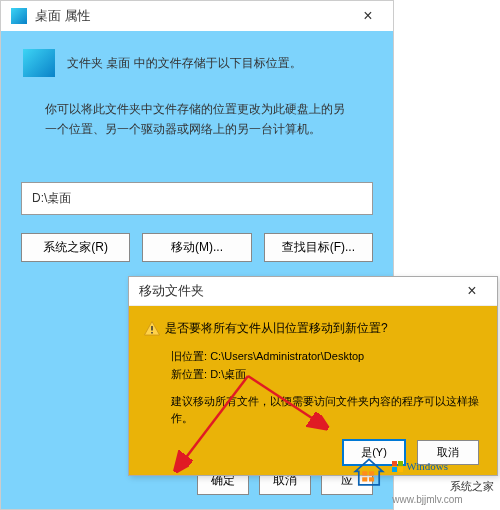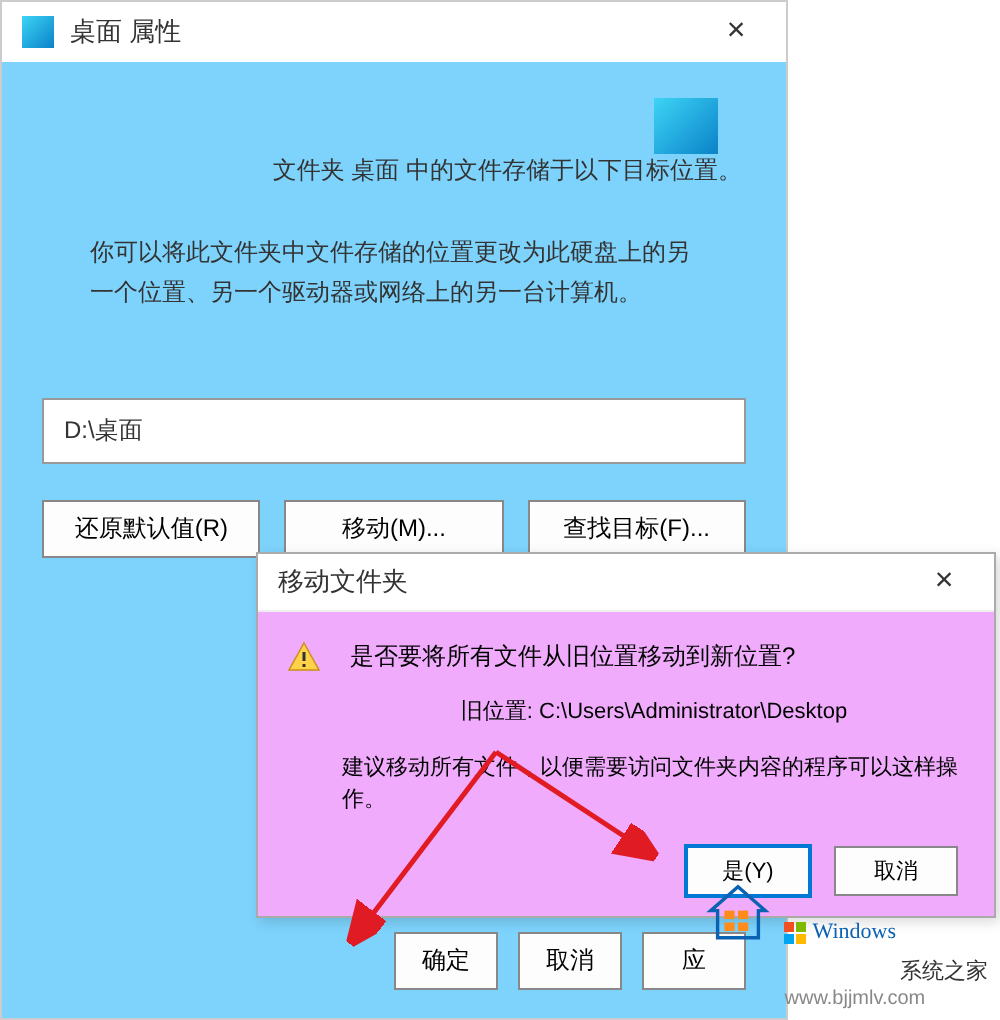--- a/index.html
+++ b/index.html
@@ -11,50 +11,50 @@
     .titlebar { display: flex; align-items: center; padding: 6px 10px; font-size: 13px; background: #fff; }
     .titlebar .icon { width: 16px; height: 16px; background: linear-gradient(135deg, #3dd4f5, #0a82c8); margin-right: 8px; }
     .titlebar .title { flex: 1; color: #333; }
     .close-btn { width: 30px; text-align: center; font-size: 16px; cursor: pointer; color: #333; }
     
     .tabs { display: flex; border-bottom: 1px solid #ccc; padding: 0 12px; font-size: 12px; }
     .tab { padding: 6px 12px; cursor: pointer; color: #333; }
     .tab.active { background: #fff; border: 1px solid #ccc; border-bottom: 2px solid #fff; margin-bottom: -1px; }
     
     .content { padding: 18px 22px; font-size: 12px; color: #333; }
-    .desc-row { display: flex; align-items: flex-end; margin-bottom: 22px; flex-direction: column; }
+    .desc-row { display: flex; align-items: center; margin-bottom: 22px; }
     .desc-row .icon { width: 32px; height: 28px; background: linear-gradient(135deg, #3dd4f5, #0a82c8); margin-right: 12px; }
     .info-text { margin: 4px 22px 16px; line-height: 1.7; }
     
     .path-input { margin: 8px 20px 18px; border: 1px solid #999; padding: 7px 10px; font-size: 12px; color: #333; background: #fff; }
     
     .btn-row { display: flex; gap: 12px; padding: 0 20px; }
     .btn { border: 1px solid #888; background: #fdfdfd; padding: 5px 0; font-size: 12px; text-align: center; cursor: pointer; flex: 1; }
     
     .footer-btns { position: absolute; bottom: 14px; right: 20px; display: flex; gap: 10px; }
     .footer-btns .btn { width: 52px; flex: none; }
     
     
-    .dialog { left: 128px; top: 276px; width: 370px; border: 1px solid #aaa; box-shadow: 2px 2px 6px rgba(0,0,0,0.15); background: #f0abfc; z-index: 10; }
+    .dialog { left: 128px; top: 276px; width: 370px; border: 1px solid #aaa; box-shadow: 2px 2px 6px rgba(0,0,0,0.15); background: #eab308; z-index: 10; }
     .dialog .titlebar { padding: 5px 10px; border-bottom: 1px solid #eee; }
     .dialog-body { padding: 14px 14px 10px; }
-    .question-row { display: flex; align-items: flex-start; gap: 14px; margin-bottom: 10px; }
+    .question-row { display: flex; align-items: flex-start; gap: 4px; margin-bottom: 10px; }
     .warn-icon { width: 18px; height: 18px; flex-shrink: 0; }
     .question-text { font-size: 12px; flex: 1; }
-    .path-info { margin-left: 28px; font-size: 11px; line-height: 1.6; margin-bottom: 10px; text-align: center; }
+    .path-info { margin-left: 28px; font-size: 11px; line-height: 1.6; margin-bottom: 10px; }
     .advice { margin-left: 28px; font-size: 11px; line-height: 1.5; margin-bottom: 14px; }
     .dialog-btns { display: flex; justify-content: flex-end; gap: 12px; padding-right: 4px; }
     .dialog-btns .btn { width: 62px; flex: none; font-size: 11px; padding: 4px 0; }
     .dialog-btns .btn.focus { border: 1px solid #0078d4; outline: 1px solid #0078d4; }
     
     
     .arrow { position: absolute; z-index: 20; stroke: #e01b24; stroke-width: 2.5; fill: none; }
     
     
-    .watermark { position: absolute; right: 6px; bottom: 4px; z-index: 30; display: flex; align-items: flex-start; gap: 6px; }
+    .watermark { position: absolute; right: 6px; bottom: 4px; z-index: 30; display: flex; align-items: center; gap: 6px; }
     .watermark .house { width: 34px; height: 34px; }
     .watermark .wtxt { font-size: 11px; line-height: 1.25; }
     .watermark .wtxt .w1 { display: flex; align-items: center; gap: 2px;}
     .watermark .wtxt .blue { color: #0a62b3; font-weight: 500; font-family: "Segoe UI"; }
     .watermark .wtxt .dark { color: #333; margin-top: 40px; }
     .watermark .wtxt .sub { color: #888; font-size: 10px; }
   </style>
 </head>
 <body>
 
@@ -70,21 +70,21 @@
     <div class="desc-row">
       <div class="icon"></div>
       <div>文件夹 桌面 中的文件存储于以下目标位置。</div>
     </div>
     <div class="info-text">你可以将此文件夹中文件存储的位置更改为此硬盘上的另一个位置、另一个驱动器或网络上的另一台计算机。</div>
   </div>
 
   <div class="path-input">D:\桌面</div>
 
   <div class="btn-row">
-    <div class="btn">还原默认值(R)</div>
+    <div class="btn">系统之家(R)</div>
     <div class="btn">移动(M)...</div>
     <div class="btn">查找目标(F)...</div>
   </div>
 
   <div class="footer-btns">
     <div class="btn">确定</div>
     <div class="btn">取消</div>
     <div class="btn">应</div>
   </div>
 </div>
@@ -98,20 +98,21 @@
     <div class="question-row">
       <svg class="warn-icon" viewBox="0 0 24 24">
         <path d="M12 2 L22 20 L2 20 Z" fill="#ffd24a" stroke="#c89014" stroke-width="1"></path>
         <rect x="11" y="8" width="2" height="6" fill="#333"></rect>
         <rect x="11" y="16" width="2" height="2" fill="#333"></rect>
       </svg>
       <div class="question-text">是否要将所有文件从旧位置移动到新位置?</div>
     </div>
     <div class="path-info">
       <div><span>旧位置: </span><span>C:\Users\Administrator\Desktop</span></div>
+      <div><span>新位置: </span><span>D:\桌面</span></div>
     </div>
     <div class="advice">建议移动所有文件，以便需要访问文件夹内容的程序可以这样操作。</div>
     <div class="dialog-btns">
       <div class="btn focus">是(Y)</div>
       <div class="btn">取消</div>
     </div>
   </div>
 </div>
 
 <svg class="arrow" style="left:0;top:0;width:500px;height:510px;pointer-events:none">

